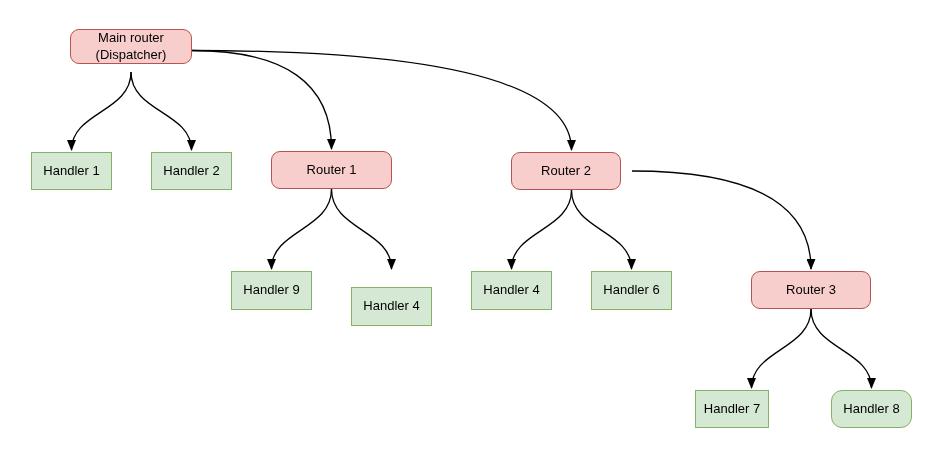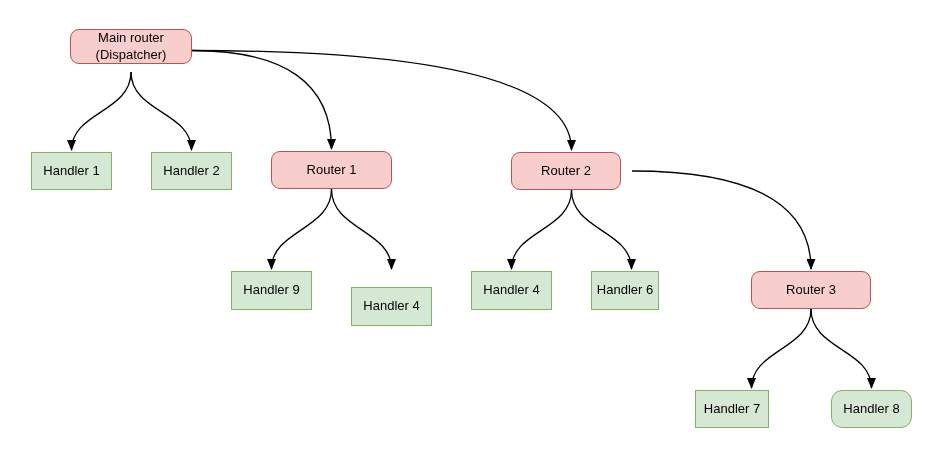--- a/index.html
+++ b/index.html
@@ -95,21 +95,21 @@
     </div>
     <div class="node handler" style="left: 231px; top: 271px; width: 81px; height: 39px;">
       <span>Handler 9</span>
     </div>
     <div class="node handler" style="left: 351px; top: 271px; width: 81px; height: 39px; margin-top: 16px;">
       <span>Handler 4</span>
     </div>
     <div class="node handler" style="left: 471px; top: 271px; width: 81px; height: 39px;">
       <span>Handler 4</span>
     </div>
-    <div class="node handler" style="left: 591px; top: 271px; width: 68px; height: 39px;">
+    <div class="node handler" style="left: 591px; top: 271px; width: 81px; height: 39px;">
       <span>Handler 6</span>
     </div>
     <div class="node router" style="left: 751px; top: 271px; width: 120px; height: 38px;">
       <span>Router 3</span>
     </div>
     <div class="node handler" style="left: 695px; top: 390px; width: 74px; height: 38px;">
       <span>Handler 7</span>
     </div>
     <div class="node handler" style="left: 831px; top: 390px; width: 81px; height: 38px; border-radius: 11px;">
       <span>Handler 8</span>

